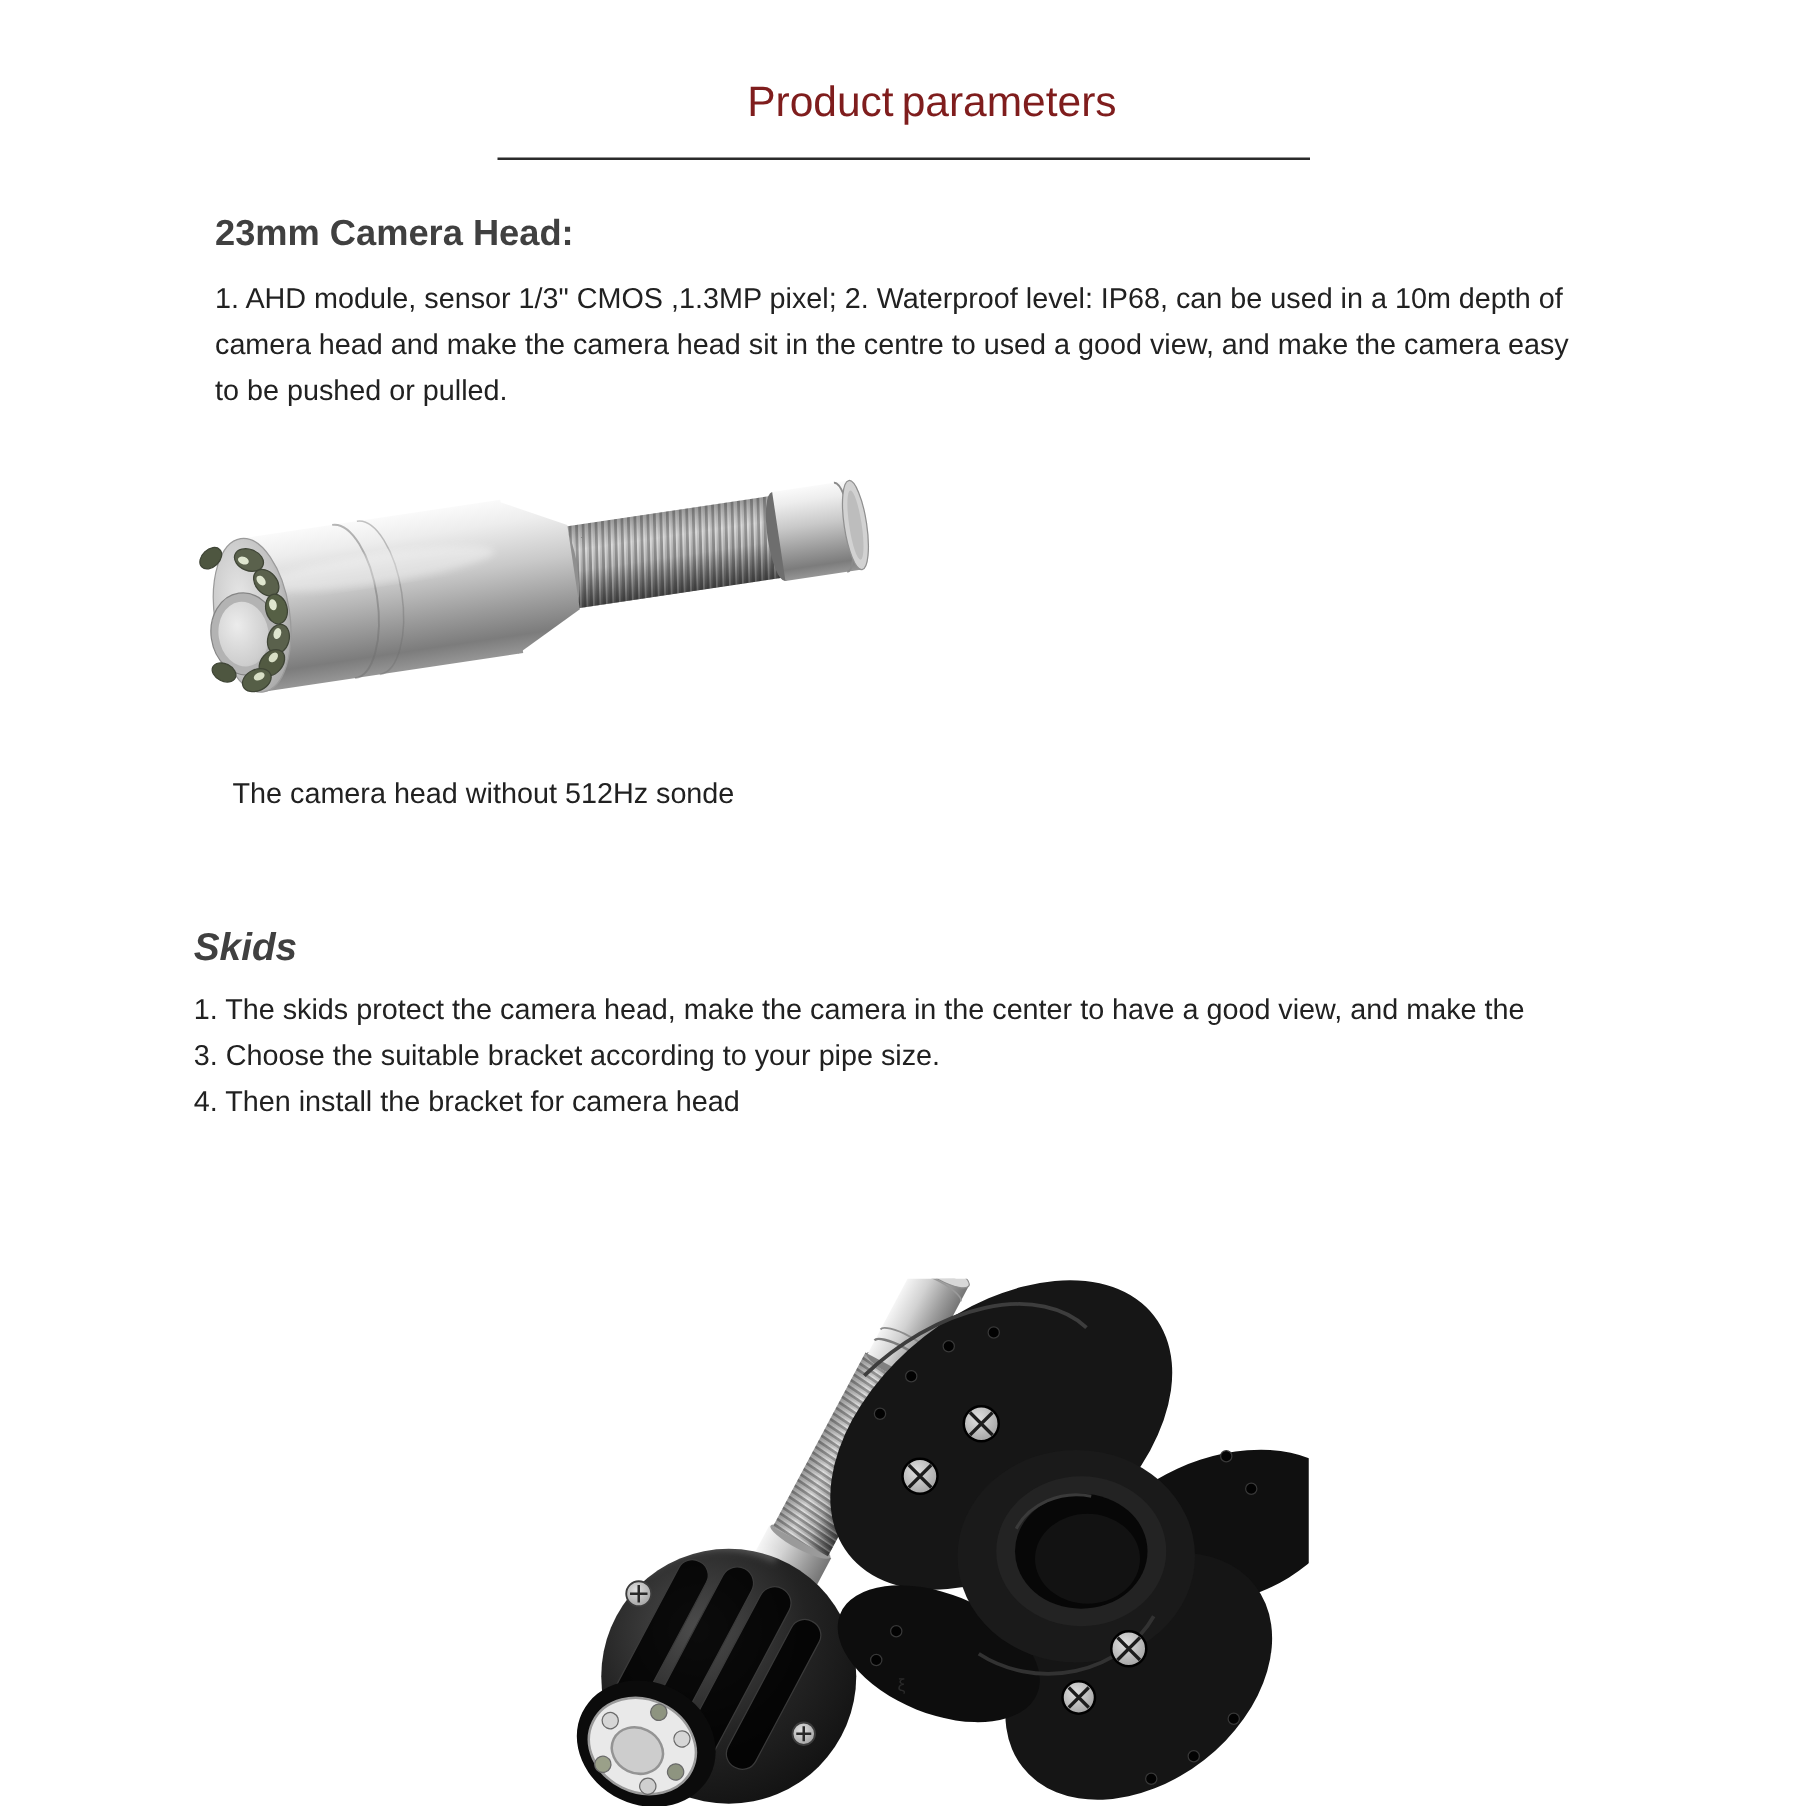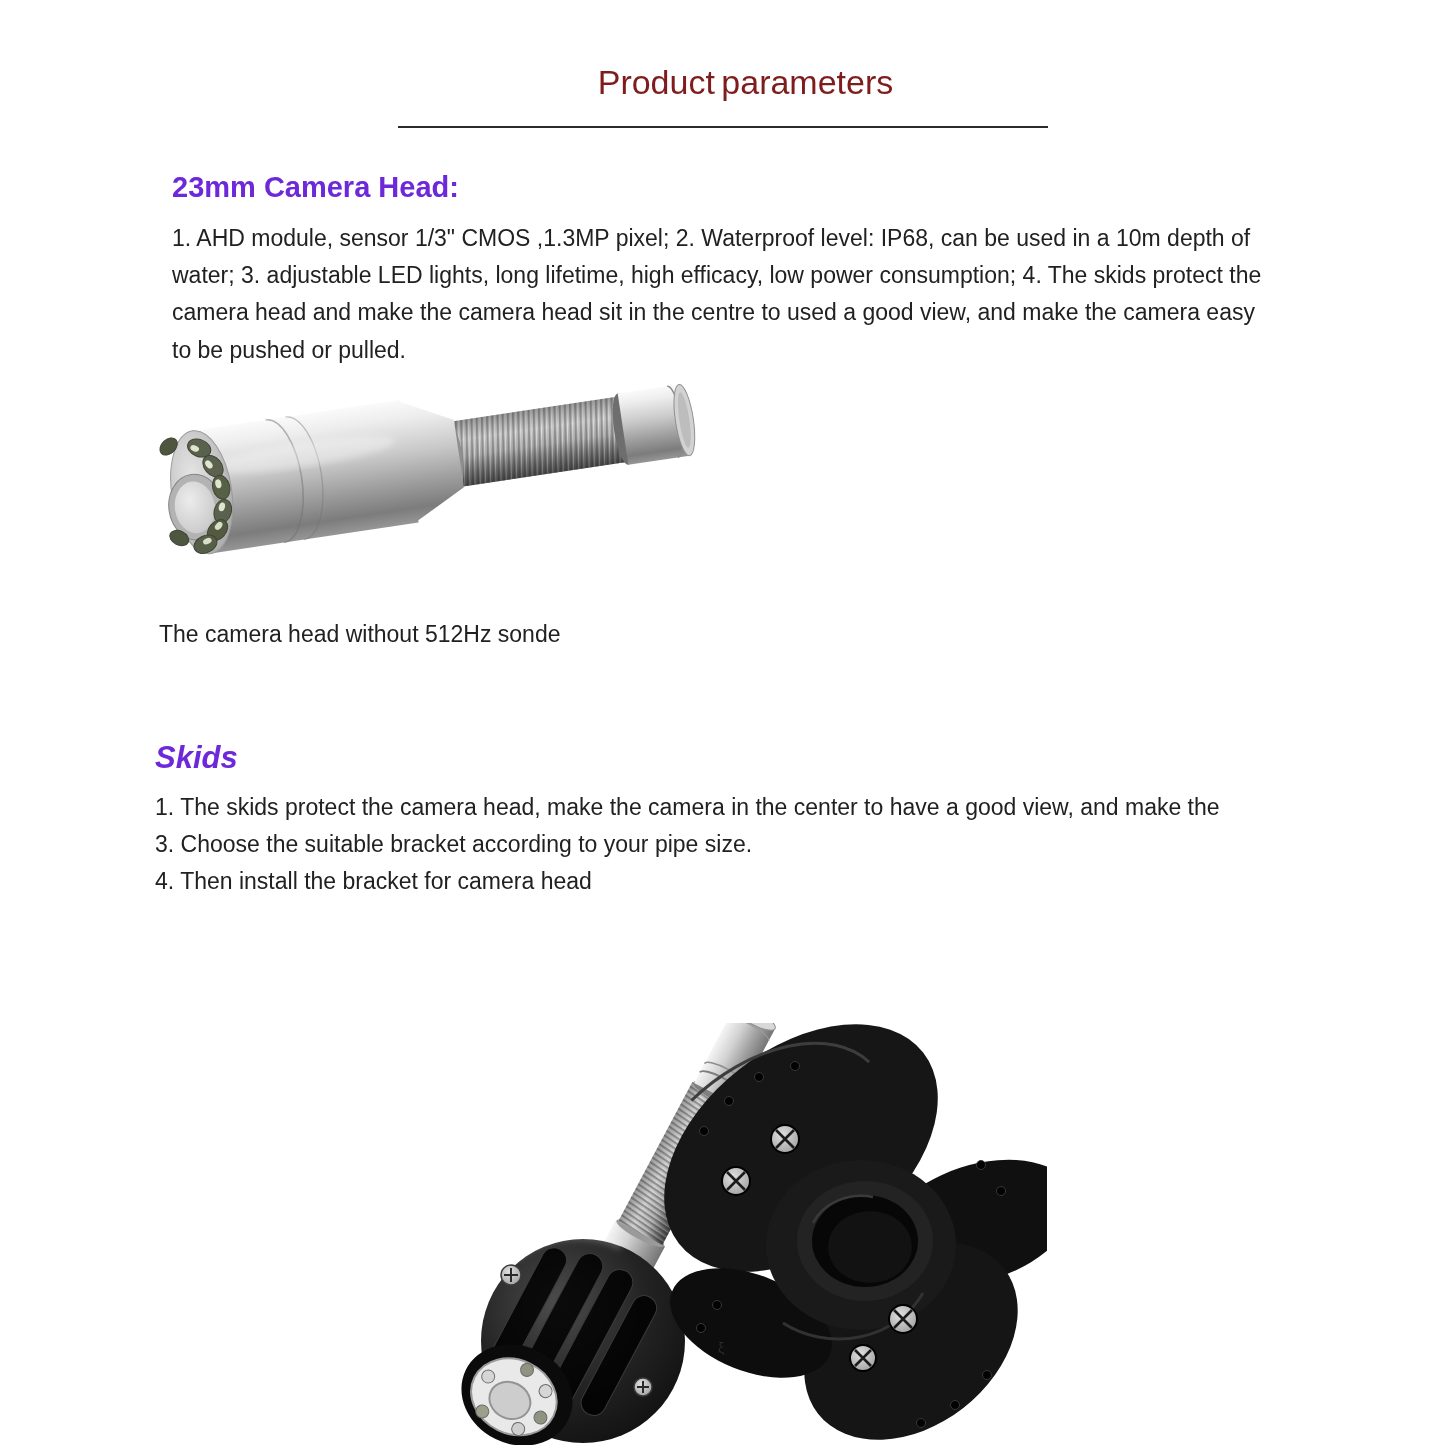--- a/index.html
+++ b/index.html
@@ -11,44 +11,43 @@
   .title{
     position:absolute;top:63px;left:0;right:0;text-align:center;
     padding-left:46px;font-size:34px;font-weight:400;color:#7f1d1d;
     word-spacing:-3px;letter-spacing:0;
   }
   .title-rule{
     position:absolute;top:126px;left:398px;width:650px;height:0;
     border-top:2px solid #2b2b2b;
   }
   .sec-heading{
-    position:absolute;font-weight:700;color:#6d28d9;letter-spacing:0;
+    position:absolute;font-weight:700;color:#404040;letter-spacing:0;
   }
   .h-cam{top:171px;left:172px;font-size:29px;}
   .h-skids{top:740px;left:155px;font-size:31px;font-style:italic;}
   .bodyblock{position:absolute;color:#212121;font-size:23px;line-height:37.2px;}
   .bodyblock .line{white-space:nowrap;}
   .para{top:220px;left:172px;}
-  .caption{position:absolute;top:621px;left:159px;font-size:23px;color:#212121;white-space:nowrap;}
+  .caption{position:absolute;top:621px;left:186px;font-size:23px;color:#212121;white-space:nowrap;}
   .skidlist{top:789px;left:155px;}
   .photo{position:absolute;}
   .photo1{left:156px;top:374px;width:544px;height:236px;}
   .photo2{left:433px;top:1023px;width:614px;height:422px;}
 </style>
 </head>
 <body>
 
 <div class="title">Product parameters</div>
 <div class="title-rule"></div>
 
 <div class="sec-heading h-cam">23mm Camera Head:</div>
 
 <div class="bodyblock para">
   <div class="line">1. AHD module, sensor 1/3" CMOS ,1.3MP pixel; 2. Waterproof level: IP68, can be used in a 10m depth of</div>
-  <div class="line">water; 3. adjustable LED lights, long lifetime, high efficacy, low power consumption; 4. The skids protect the</div>
   <div class="line">camera head and make the camera head sit in the centre to used a good view, and make the camera easy</div>
   <div class="line">to be pushed or pulled.</div>
 </div>
 
 <svg class="photo photo1" viewBox="0 0 544 236" role="img" aria-label="stainless steel 23mm camera head with spring connector">
   <defs>
     <linearGradient id="metalBody" x1="0" y1="0" x2="0" y2="1">
       <stop offset="0" stop-color="#fafafa"></stop>
       <stop offset="0.15" stop-color="#ededed"></stop>
       <stop offset="0.42" stop-color="#c9c9c9"></stop>

